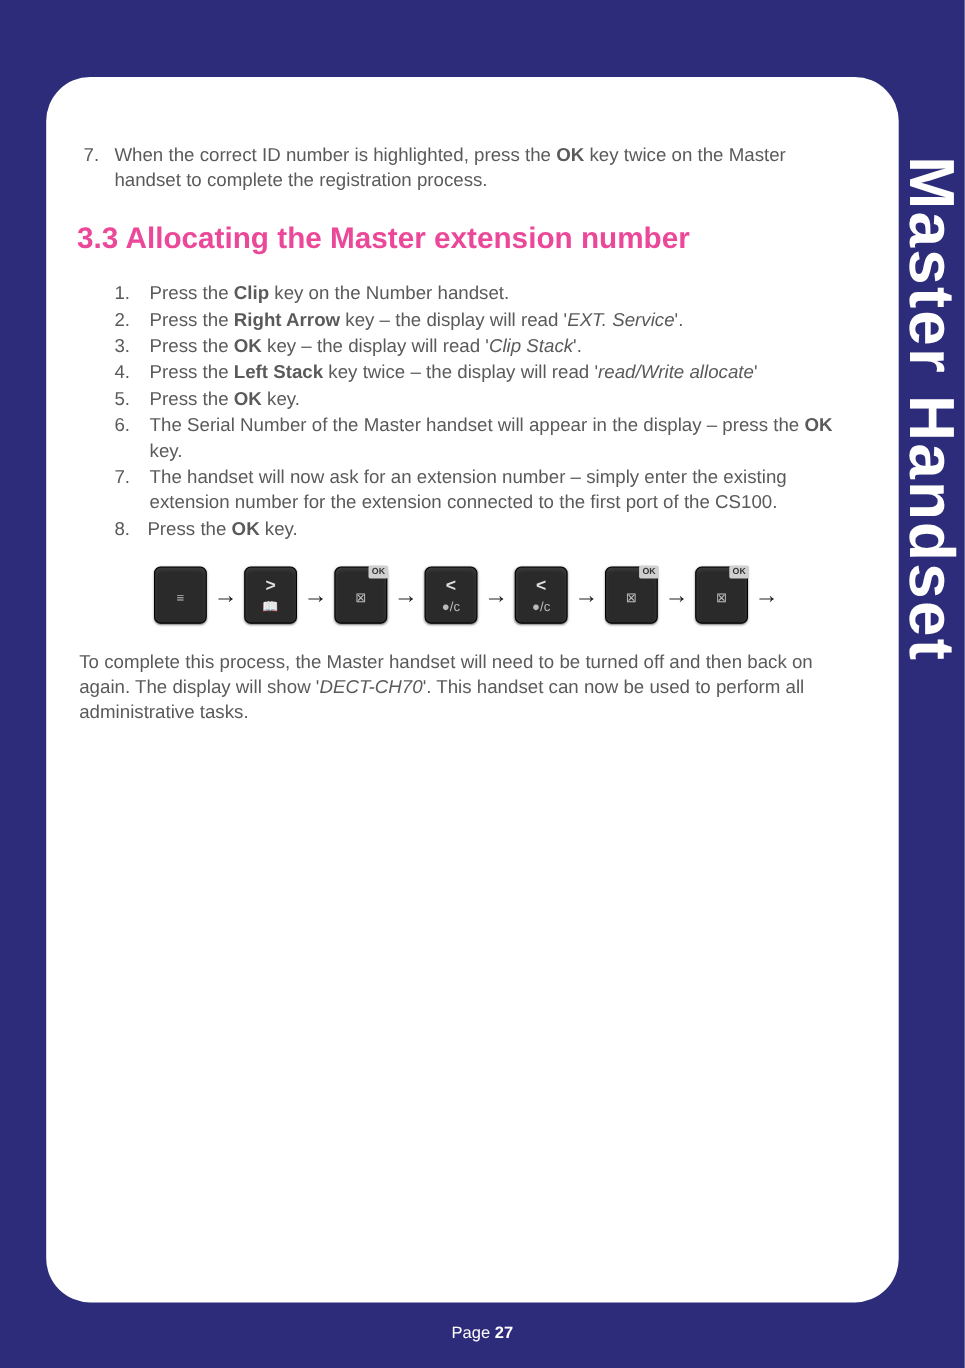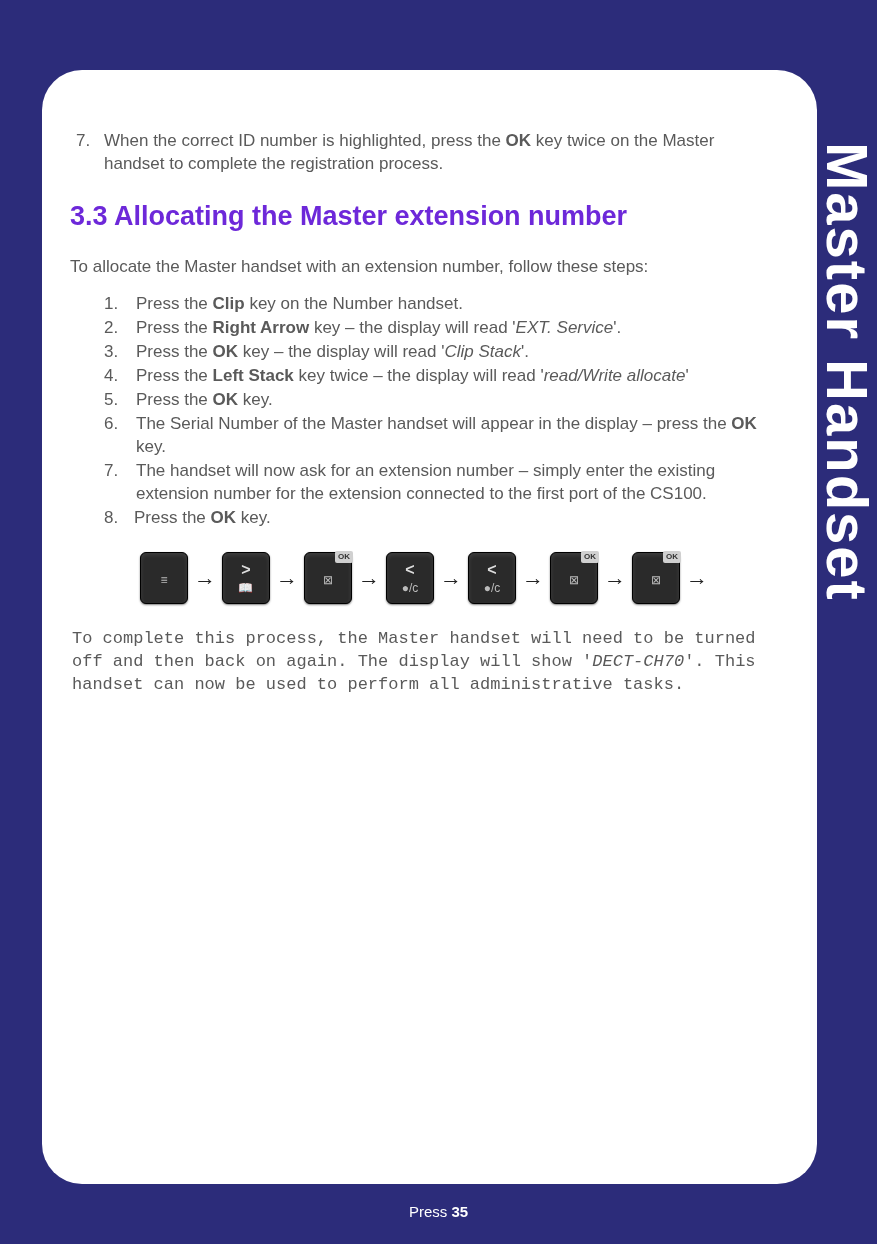--- a/index.html
+++ b/index.html
@@ -38,21 +38,21 @@
       writing-mode: vertical-rl;
       text-orientation: mixed;
       letter-spacing: 2px;
       white-space: nowrap;
       font-family: Arial, sans-serif;
     }
     .content { color: #5a5a5a; font-size: 17px; line-height: 1.35; }
     .step-7 { display: flex; margin-bottom: 22px; }
     .step-7 .num { width: 34px; flex-shrink: 0; padding-left: 6px; }
     .step-7 .txt { flex: 1; padding-right: 20px; }
-    .section-heading { color: #6d28d9; font-size: 27px; font-weight: bold; margin-bottom: 22px; }
+    .section-heading { color: #ec4899; font-size: 27px; font-weight: bold; margin-bottom: 22px; }
     .intro { margin-bottom: 14px; }
     .steps-list { padding-left: 34px; padding-right: 8px; }
     .step-row { display: flex; margin-bottom: 1px; }
     .step-row .num { width: 32px; flex-shrink: 0; }
     .step-row .txt { flex: 1; }
     .step-row.num8 .num { width: 30px; padding-left: 0; }
     .bold { font-weight: bold; color: #5a5a5a; }
     .italic { font-style: italic; }
     .button-strip {
       margin: 22px 0 22px 70px;
@@ -79,21 +79,21 @@
       position: absolute;
       top: -2px; right: -2px;
       background: #d0d0d0;
       color: #333;
       font-size: 8px;
       font-weight: bold;
       padding: 1px 3px;
       border-radius: 2px;
     }
     .arrow-sep { font-size: 22px; font-weight: bold; color: #222; }
-    .final-para { margin-top: 24px; padding-right: 12px; padding-left: 2px; font-family: Liberation Mono, monospace; }
+    .final-para { margin-top: 24px; padding-right: 12px; padding-left: 2px; }
     .page-footer {
       position: absolute;
       bottom: 24px;
       left: 0; right: 0;
       text-align: center;
       color: white;
       font-size: 15px;
     }
     .page-footer .pagenum { font-weight: bold; }
   </style>
@@ -109,21 +109,20 @@
 
     <div class="step-7">
       <div class="num">7.</div>
       <div class="txt">
         <span>When the correct ID number is highlighted, press the </span><span class="bold">OK</span><span> key twice on the Master handset to complete the registration process.</span>
       </div>
     </div>
 
     <div class="section-heading">3.3  Allocating the Master extension number</div>
 
-    <div class="intro">To allocate the Master handset with an extension number, follow these steps:</div>
 
     <div class="steps-list" id="steps-list">
         <div class="step-row">
           <div class="num">1.</div>
           <div class="txt"><span>Press the </span><span class="bold">Clip</span><span> key on the Number handset.</span></div>
         </div>
         <div class="step-row">
           <div class="num">2.</div>
           <div class="txt"><span>Press the </span><span class="bold">Right Arrow</span><span> key – the display will read '</span><span class="italic">EXT. Service</span><span>'.</span></div>
         </div>
@@ -195,14 +194,14 @@
       </div>
 
     <div class="final-para">
       <span>To complete this process, the Master handset will need to be turned off and then back on again. The display will show '</span><span class="italic">DECT-CH70</span><span>'. This handset can now be used to perform all administrative tasks.</span>
     </div>
 
   </div>
 </div>
 
 <div class="page-footer">
-  <span>Press </span><span class="pagenum">35</span>
+  <span>Page </span><span class="pagenum">27</span>
 </div>
 
 </body></html>

